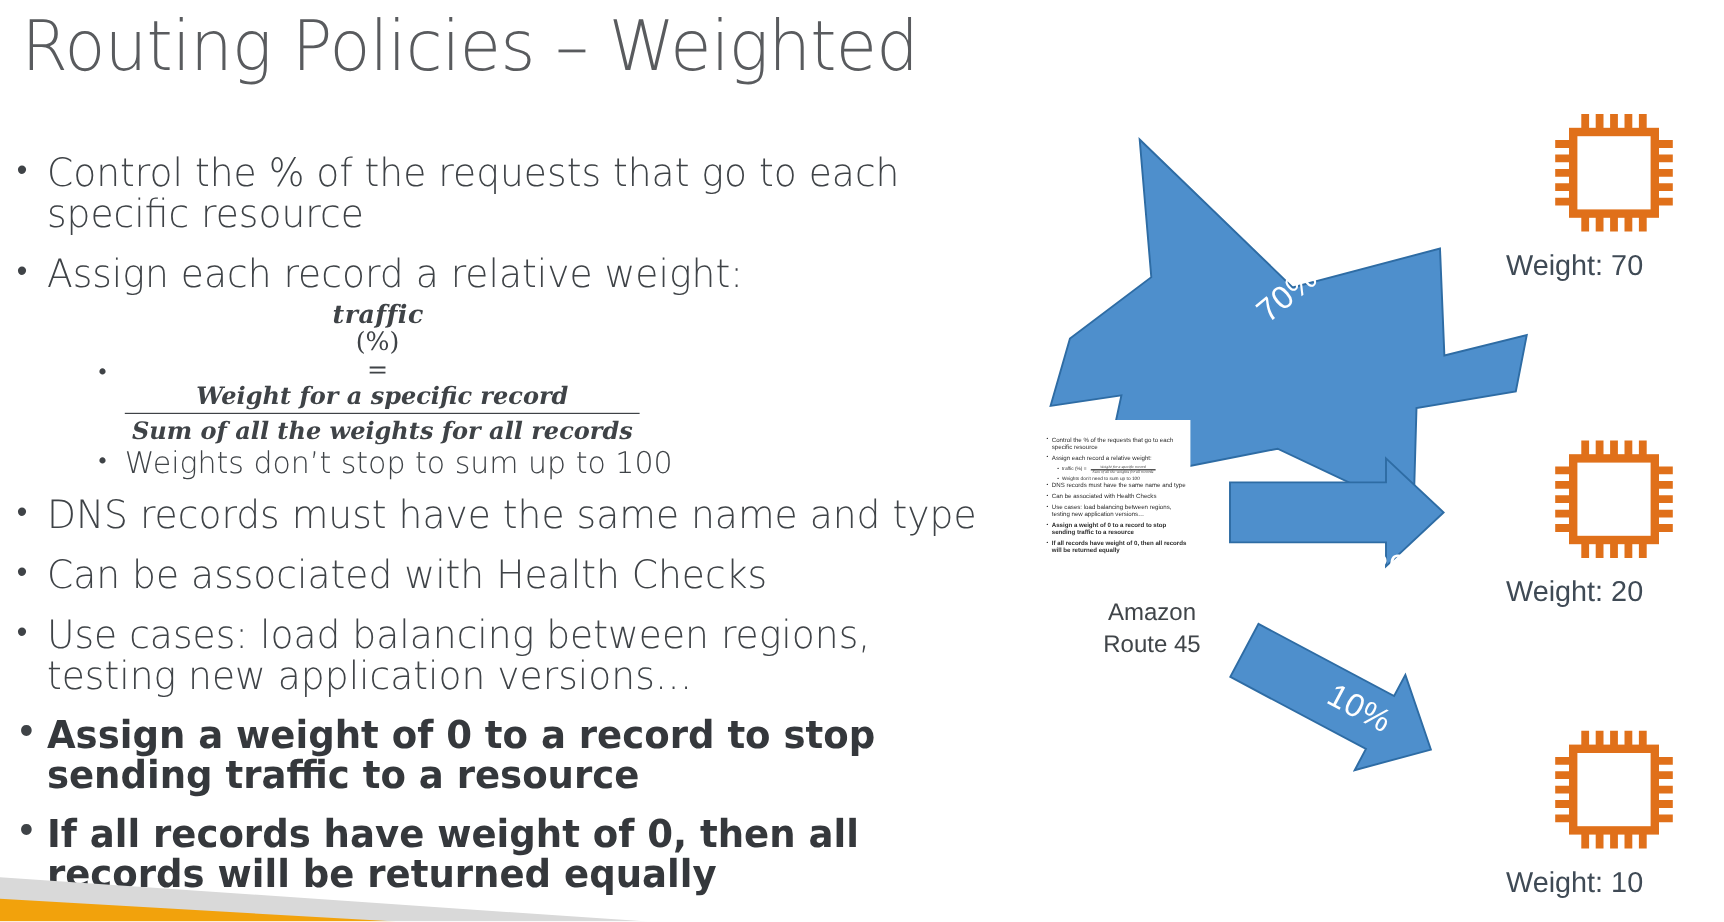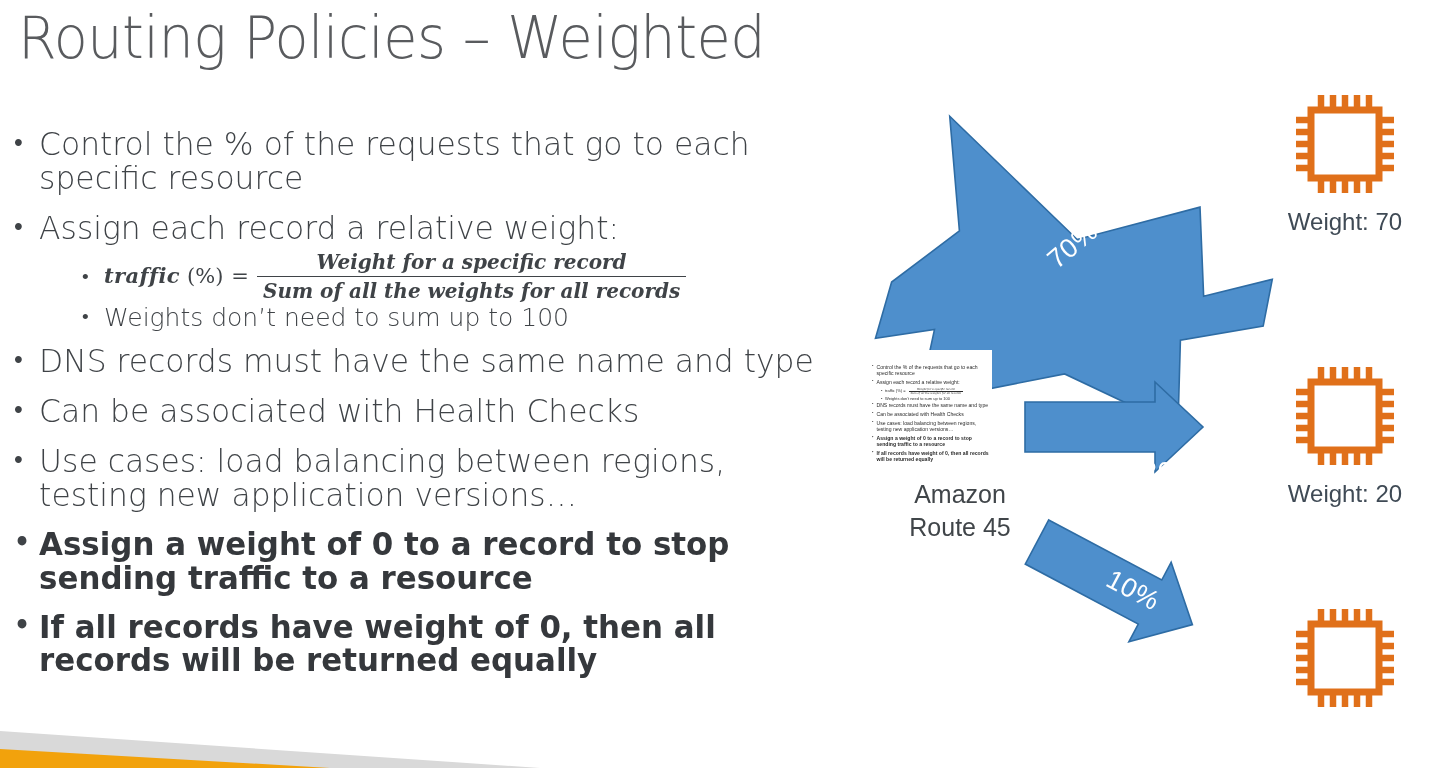--- a/index.html
+++ b/index.html
@@ -86,20 +86,21 @@
   
   .formula-row { align-items: center; margin-bottom: 2px; }
   .formula {
     display: flex;
     align-items: center;
     font-family: "DejaVu Serif", serif;
     font-style: italic;
     font-weight: 700;
     font-size: 21px;
     color: #3f4347;
+    flex-direction: column;
   }
   .formula .lhs { white-space: nowrap; margin-right: 7px; letter-spacing: .4px; }
   .formula .eq  { margin-right: 8px; font-style: normal; font-weight: 400; }
   .frac {
     display: inline-flex;
     flex-direction: column;
     align-items: center;
     line-height: 1.12;
   }
   .frac .num {
@@ -158,25 +159,25 @@
     display: inline-flex; flex-direction: column; align-items: center;
     font-family: "DejaVu Serif", serif; font-style: italic;
     font-size: 2.7px; line-height: 1.1; margin-left: 3px;
   }
   #r53-thumb .mfrac .mn { padding: 0 2px; white-space: nowrap; }
   #r53-thumb .mfrac .mdn { padding: 0 2px; white-space: nowrap; border-top: .5px solid #2b2b2b; }
 
   #r53-label {
     position: absolute;
     left: 0px;
-    top: 408px;
+    top: 428px;
     width: 210px;
     text-align: center;
     font-family: "Liberation Sans", sans-serif;
-    font-size: 25px;
+    font-size: 20px;
     line-height: 1.32;
     color: #404549;
   }
 
   
   #arrows { position: absolute; left: 0; top: 0; width: 582px; height: 700px; }
 
   .pct-label {
     position: absolute;
     color: #ffffff;
@@ -184,21 +185,21 @@
     font-size: 27px;
     letter-spacing: .5px;
     white-space: nowrap;
     pointer-events: none;
   }
   #pct-70 { left: 190px; top: 160px; transform: rotate(-40deg); transform-origin: center; }
   #pct-20 { left: 287px; top: 343px; margin-top: 44px; }
   #pct-10 { left: 250px; top: 505px; transform: rotate(28deg); transform-origin: center; }
 
   
-  .chip-group { position: absolute; width: 180px; text-align: center; }
+  .chip-group { position: absolute; width: 180px; }
   #chip-70 { left: 400px; top: 18px; }
   #chip-20 { left: 400px; top: 290px; }
   #chip-10 { left: 400px; top: 532px; }
   .chip-svg { display: block; margin: 0 auto; }
   .chip-caption {
     margin-top: 8px;
     font-family: "Liberation Sans", sans-serif;
     font-size: 24px;
     color: #3f4a55;
     white-space: nowrap;
@@ -239,21 +240,21 @@
       <span class="eq">=</span>
       <span class="frac">
         <span class="num">Weight for a specific record</span>
         <span class="den">Sum of all the weights for all records</span>
       </span>
     </span>
   </div>
 
   <div class="blv2" style="margin-bottom:14px;">
     <span class="dot">•</span>
-    <span class="txt">Weights don’t need to sum up to 100</span>
+    <span class="txt">Weights don’t stop to sum up to 100</span>
   </div>
 
   <div class="blv1">
     <span class="dot">•</span>
     <span class="txt">DNS records must have the same name and type</span>
   </div>
 
   <div class="blv1">
     <span class="dot">•</span>
     <span class="txt">Can be associated with Health Checks</span>
@@ -418,20 +419,21 @@
         <line x1="22" y1="56" x2="7" y2="56"></line>
           <line x1="22" y1="68" x2="7" y2="68"></line>
         <line x1="22" y1="80" x2="7" y2="80"></line>
         <line x1="90" y1="32" x2="105" y2="32"></line>
           <line x1="90" y1="44" x2="105" y2="44"></line>
         <line x1="90" y1="56" x2="105" y2="56"></line>
           <line x1="90" y1="68" x2="105" y2="68"></line>
         <line x1="90" y1="80" x2="105" y2="80"></line>
       </g>
     </svg>
+    <div class="chip-caption">Weight: 10</div>
   </div>
 
 </div>
 
 <svg id="ribbons" viewBox="0 0 540 70" preserveAspectRatio="none">
   <polygon points="0,33 540,70 0,70" fill="#d9d9d9"></polygon>
   <polygon points="0,51 330,70 0,70" fill="#f2a20c"></polygon>
 </svg>
 
 </body></html>

